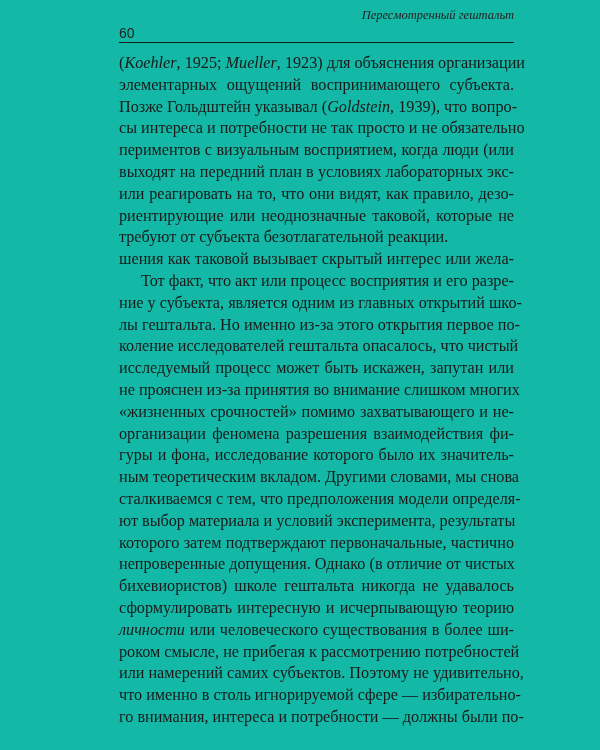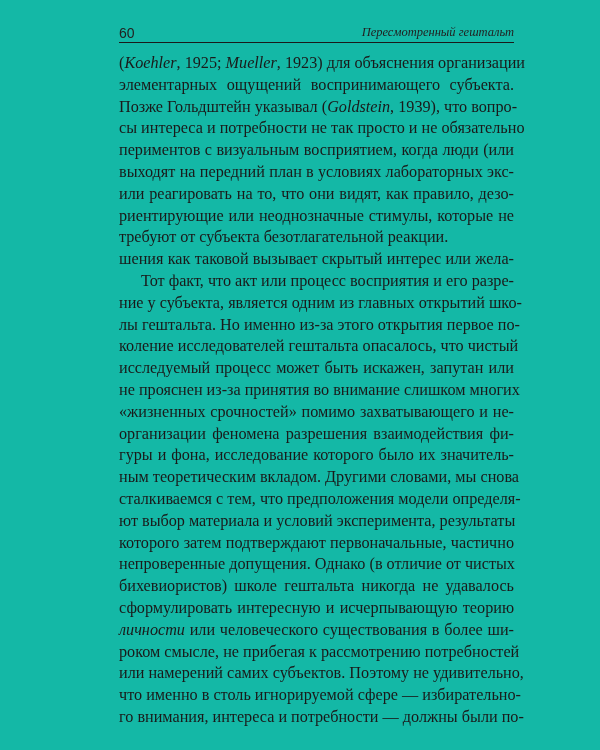--- a/index.html
+++ b/index.html
@@ -34,21 +34,21 @@
       left: 0;
       bottom: 2px;
       font-family: "Liberation Sans", "DejaVu Sans", sans-serif;
       font-size: 14px;
       line-height: 14px;
       color: #222;
     }
     .running-title {
       position: absolute;
       right: 0;
-      bottom: 3px;
+      bottom: 20px;
       font-family: "Liberation Serif", serif;
       font-style: italic;
       font-size: 12.5px;
       line-height: 13px;
       color: #222;
     }
     .body-text {
       position: absolute;
       left: 119px;
       top: 53px;
@@ -84,21 +84,21 @@
 
   <div class="body-text" id="body-text">
       <div>
         <span class="line"><span>(</span><i>Koehler</i><span>, 1925; </span><i>Mueller</i><span>, 1923) для объяснения организации</span></span>
         <span class="line"><span>элементарных ощущений воспринимающего субъекта.</span></span>
         <span class="line"><span>Позже Гольдштейн указывал (</span><i>Goldstein</i><span>, 1939), что вопро-</span></span>
         <span class="line"><span>сы интереса и потребности не так просто и не обязательно</span></span>
         <span class="line"><span>периментов с визуальным восприятием, когда люди (или</span></span>
         <span class="line"><span>выходят на передний план в условиях лабораторных экс-</span></span>
         <span class="line"><span>или реагировать на то, что они видят, как правило, дезо-</span></span>
-        <span class="line"><span>риентирующие или неоднозначные стимулы, которые не</span></span>
+        <span class="line"><span>риентирующие или неоднозначные таковой, которые не</span></span>
         <span class="line last"><span>требуют от субъекта безотлагательной реакции.</span></span>
       </div>
       <div>
         <span class="line"><span>шения как таковой вызывает скрытый интерес или жела-</span></span>
         <span class="line indent"><span>Тот факт, что акт или процесс восприятия и его разре-</span></span>
         <span class="line"><span>ние у субъекта, является одним из главных открытий шко-</span></span>
         <span class="line"><span>лы гештальта. Но именно из-за этого открытия первое по-</span></span>
         <span class="line"><span>коление исследователей гештальта опасалось, что чистый</span></span>
         <span class="line"><span>исследуемый процесс может быть искажен, запутан или</span></span>
         <span class="line"><span>не прояснен из-за принятия во внимание слишком многих</span></span>

